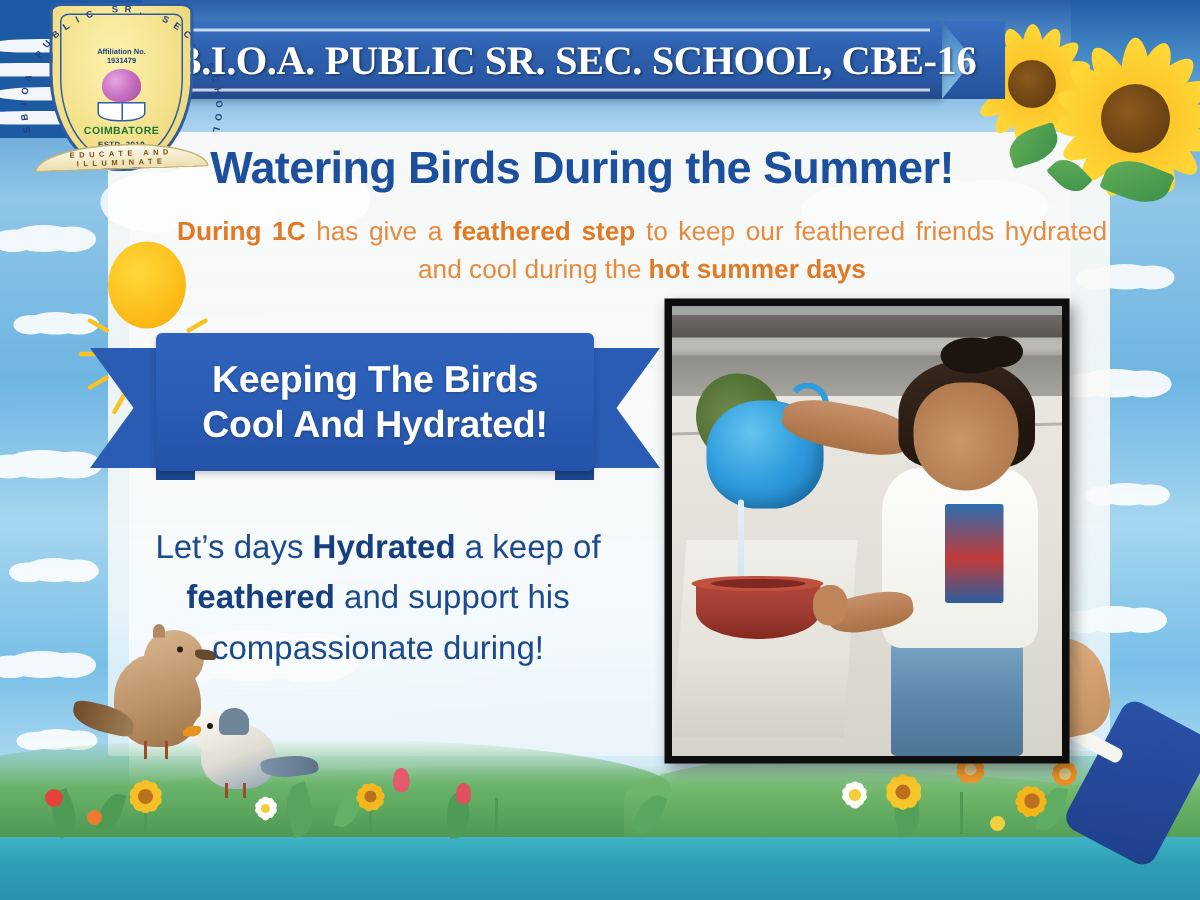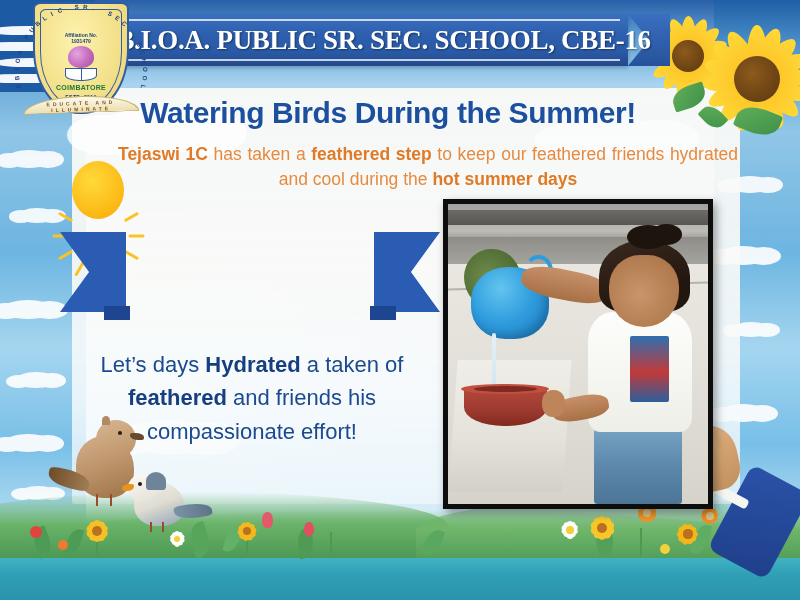--- a/index.html
+++ b/index.html
@@ -901,32 +901,36 @@
     <div class="logo-estd">ESTD. 2019</div>
     <div class="logo-banner">
       <div class="strip"></div>
       <div class="logo-motto">EDUCATE AND ILLUMINATE</div>
     </div>
   </div>
 
   <div class="main-title">Watering Birds During the Summer!</div>
 
   <div class="subtitle">
-    <b>Tejaswi 1C</b><span> has taken a </span><b>feathered step</b><span> to keep our feathered friends hydrated and cool during the </span><b>hot summer days</b>
+    <b>During 1C</b><span> has give a </span><b>feathered step</b><span> to keep our feathered friends hydrated and cool during the </span><b>hot summer days</b>
   </div>
 
   <div class="ribbon">
     <div class="wing l"></div>
     <div class="wing r"></div>
     <div class="fold-l"></div>
     <div class="fold-r"></div>
+    <div class="panel">
+      <span>Keeping The Birds</span>
+      <span>Cool And Hydrated!</span>
+    </div>
   </div>
 
   <div class="body-text">
-    <span>Let’s days </span><b>Hydrated</b><span> a taken of </span><b>feathered</b><span> and friends his compassionate effort!</span>
+    <span>Let’s days </span><b>Hydrated</b><span> a keep of </span><b>feathered</b><span> and support his compassionate during!</span>
   </div>
 
   <div class="photo-frame">
     <div class="photo">
       <div class="ph-sky"></div>
       <div class="ph-far"></div>
       <div class="ph-road"></div>
       <div class="ph-ground"></div>
       <div class="ph-edge"></div>
       <div class="ph-plant"></div>

